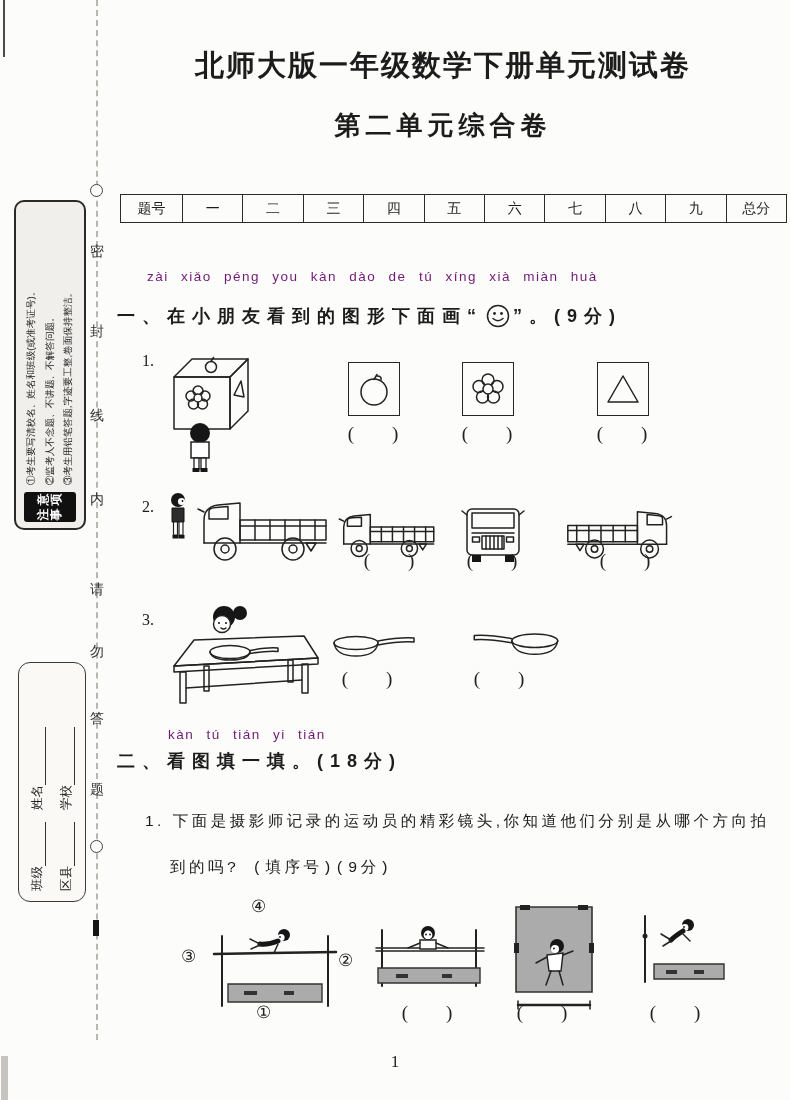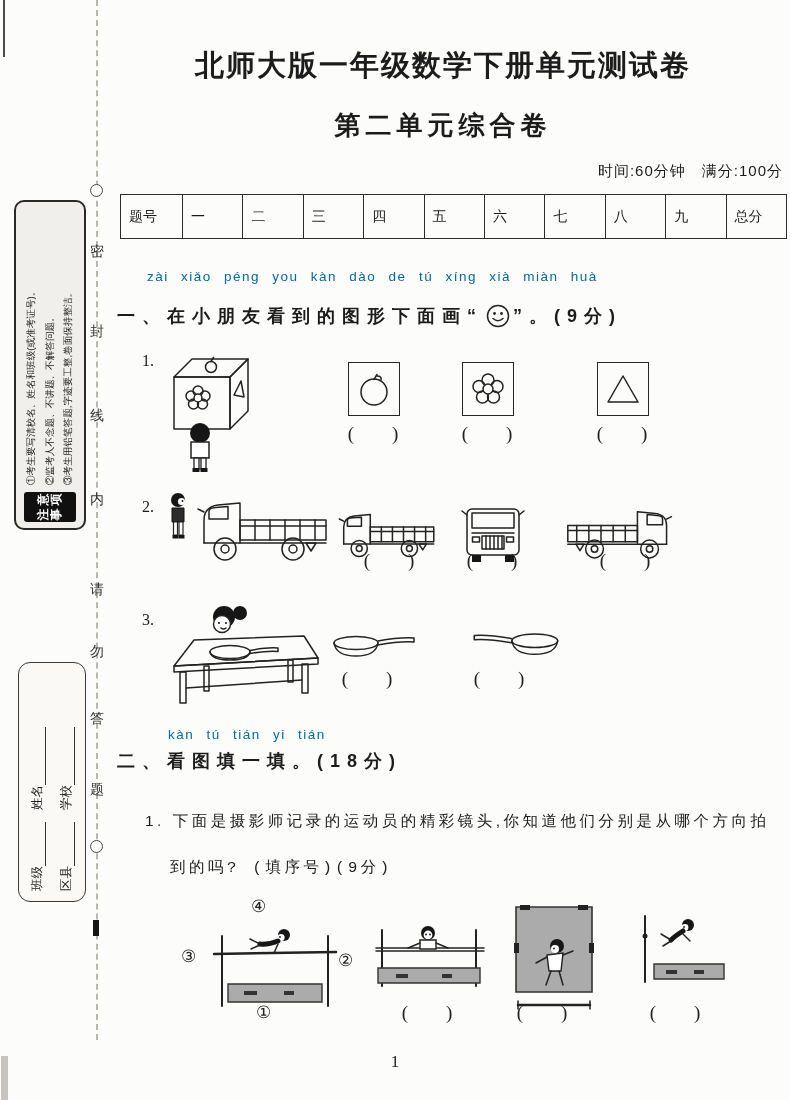--- a/index.html
+++ b/index.html
@@ -13,21 +13,21 @@
   svg *{vector-effect:non-scaling-stroke;}
   .stroke{stroke:#222;fill:none;stroke-width:1.5;stroke-linecap:round;stroke-linejoin:round;}
 
   
   .title{left:110px;top:46px;width:666px;text-align:center;font-size:29px;font-weight:bold;letter-spacing:2px;}
   .subtitle{left:110px;top:108px;width:666px;text-align:center;font-size:26px;font-weight:bold;letter-spacing:5px;}
   .meta{left:110px;top:162px;width:673px;text-align:right;font-size:15px;letter-spacing:1px;}
 
   
   table.score{border-collapse:collapse;table-layout:fixed;width:667px;}
-  table.score td{border:1.4px solid #2b2b2b;height:27px;font-size:14px;padding:8px;}
+  table.score td{border:1.4px solid #2b2b2b;height:27px;text-align:center;font-size:14px;padding:0;}
 
   
   .seal-line{left:96px;top:0;width:0;height:1040px;border-left:2px dashed #b9b6b0;}
   .seal-char{position:absolute;left:88px;width:18px;text-align:center;font-size:14px;color:#333;background:transparent;}
   .seal-circle{position:absolute;left:90px;width:11px;height:11px;border:1.6px solid #444;border-radius:50%;background:#fcfcfa;}
   .seal-dash{left:93px;top:920px;width:6px;height:16px;background:#161616;}
   .edge-top{left:3px;top:0;width:2px;height:57px;background:#4a4a4a;}
   .edge-bottom{left:1px;top:1056px;width:7px;height:44px;background:#c6c4c0;}
 
   
@@ -46,21 +46,21 @@
   .field-inner{position:absolute;left:0;top:0;width:240px;height:68px;
     transform:rotate(-90deg) translateX(-240px);transform-origin:top left;
     border:1.6px solid #3a3a3a;border-radius:12px;background:#faf9f6;
     box-sizing:border-box;display:flex;flex-direction:column;justify-content:center;gap:12px;padding:6px 10px;}
   .field-row{display:flex;align-items:flex-end;font-size:12.5px;}
   .field-row .blank{border-bottom:1.3px solid #333;height:12px;}
   .field-row .b1{width:44px;margin-right:12px;}
   .field-row .b2{width:58px;}
 
   
-  .pinyin{font-size:13.5px;letter-spacing:1.5px;word-spacing:7px;color:#0369a1;}
+  .pinyin{font-size:13.5px;letter-spacing:1.5px;word-spacing:7px;color:#701a75;}
   .qtitle{font-size:18px;font-weight:bold;letter-spacing:7px;white-space:nowrap;display:flex;align-items:center;}
   .qtext{font-size:15.5px;letter-spacing:3.5px;white-space:nowrap;}
   .item-num{font-size:16px;font-family:"Liberation Serif", serif;}
   .paren{font-size:19px;font-family:"Liberation Serif", serif;text-align:center;white-space:pre;color:#222;}
   .card{width:50px;height:52px;border:1.6px solid #262626;background:#fcfcfa;display:flex;align-items:center;justify-content:center;}
   .circled{font-size:17px;color:#222;}
   .page-num{left:0;top:1052px;width:790px;text-align:center;font-size:17px;font-family:"Liberation Serif", serif;}
   .mirror{transform:scaleX(-1);}
 </style>
 </head>
@@ -113,21 +113,20 @@
           <span>区县</span>
           <span class="blank b1"></span>
           <span>学校</span>
           <span class="blank b2"></span>
         </div>
       </div>
   </div>
 
   <div class="abs subtitle">第二单元综合卷</div>
   <div class="abs title">北师大版一年级数学下册单元测试卷</div>
-  <div class="abs meta">时间:60分钟　满分:100分</div>
 
   <div class="abs" style="left:120px;top:194px;">
     <table class="score">
       <colgroup>
           <col style="width:62px;">
         </colgroup>
       <tbody>
           <tr id="score-head">
             <td>题号</td>
             <td>一</td>

